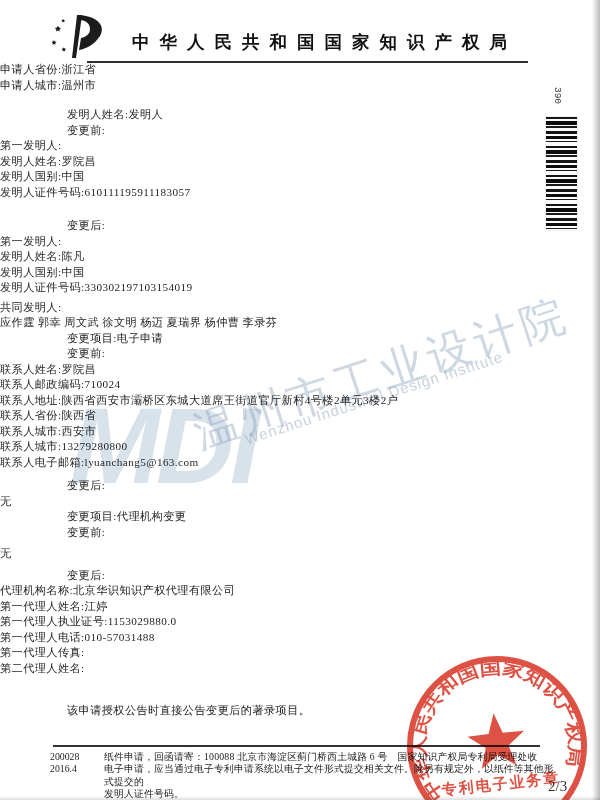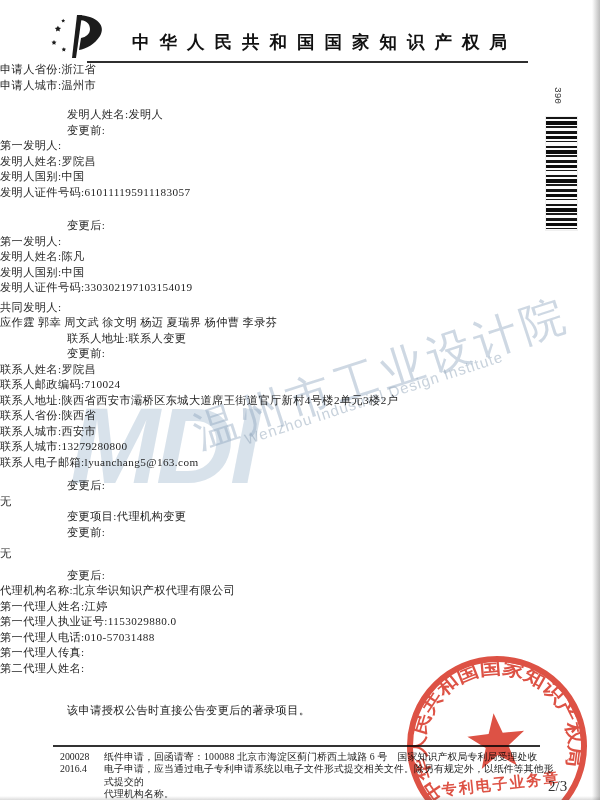--- a/index.html
+++ b/index.html
@@ -47,21 +47,21 @@
     left:245px;top:432px;font-size:15px;letter-spacing:1px;white-space:nowrap;
     color:rgba(145,166,186,0.5);transform:rotate(-18deg);transform-origin:0 50%;line-height:1;
   }
   
   .seal{
     position:absolute;left:402px;top:651px;width:190px;height:190px;z-index:5;
     transform:rotate(-6deg);opacity:0.88;mix-blend-mode:multiply;
   }
   
   .footer-rule{position:absolute;left:53px;top:745px;width:487px;height:2px;background:#333;z-index:2;}
-  .form-id{position:absolute;left:60px;top:751px;font-size:9.8px;line-height:12.3px;color:#222;z-index:2;}
+  .form-id{position:absolute;left:50px;top:751px;font-size:9.8px;line-height:12.3px;color:#222;z-index:2;}
   .footer-note{position:absolute;left:104px;top:751px;width:450px;font-size:9.8px;line-height:12.3px;color:#222;z-index:2;letter-spacing:0.2px;}
   .page-number{position:absolute;left:548px;top:778px;font-size:15px;color:#333;z-index:2;}
   
   .edge-right{position:absolute;right:0;top:0;width:8px;height:100%;z-index:8;
     background:linear-gradient(90deg,rgba(0,0,0,0) 0%,rgba(60,60,60,0.35) 100%);}
   .edge-bottom{position:absolute;left:0;bottom:0;width:100%;height:4px;z-index:8;
     background:linear-gradient(180deg,rgba(0,0,0,0) 0%,rgba(80,80,80,0.2) 100%);}
 </style>
 </head>
 <body>
@@ -97,21 +97,21 @@
       <div class="line ind1">发明人姓名:罗院昌</div>
       <div class="line ind1">发明人国别:中国</div>
       <div class="line ind1">发明人证件号码:610111195911183057</div>
       <div class="line ind0" style="margin-top: 18px;">变更后:</div>
       <div class="line ind1">第一发明人:</div>
       <div class="line ind1">发明人姓名:陈凡</div>
       <div class="line ind1">发明人国别:中国</div>
       <div class="line ind1">发明人证件号码:330302197103154019</div>
       <div class="line ind1" style="margin-top: 4px;">共同发明人:</div>
       <div class="line ind1">应作霆 郭幸 周文武 徐文明 杨迈 夏瑞界 杨仲曹 李录芬</div>
-      <div class="line ind0">联系人地址:联系人变更</div>
+      <div class="line ind0">变更项目:电子申请</div>
       <div class="line ind0">变更前:</div>
       <div class="line ind1">联系人姓名:罗院昌</div>
       <div class="line ind1">联系人邮政编码:710024</div>
       <div class="line ind1">联系人地址:陕西省西安市灞桥区东城大道席王街道官厅新村4号楼2单元3楼2户</div>
       <div class="line ind1">联系人省份:陕西省</div>
       <div class="line ind1">联系人城市:西安市</div>
       <div class="line ind1">联系人城市:13279280800</div>
       <div class="line ind1">联系人电子邮箱:lyuanchang5@163.com</div>
       <div class="line ind0" style="margin-top: 8px;">变更后:</div>
       <div class="line ind1">无</div>
@@ -139,19 +139,19 @@
   </svg>
 
   <div class="footer-rule"></div>
   <div class="form-id">
     <div>200028</div>
     <div>2016.4</div>
   </div>
   <div class="footer-note">
     <div>纸件申请，回函请寄：100088 北京市海淀区蓟门桥西土城路 6 号　国家知识产权局专利局受理处收</div>
     <div>电子申请，应当通过电子专利申请系统以电子文件形式提交相关文件。除另有规定外，以纸件等其他形式提交的</div>
-    <div>代理机构名称。</div>
+    <div>发明人证件号码。</div>
   </div>
   <div class="page-number">2/3</div>
 
   <div class="edge-right"></div>
   <div class="edge-bottom"></div>
 </div>
 
 </body></html>

